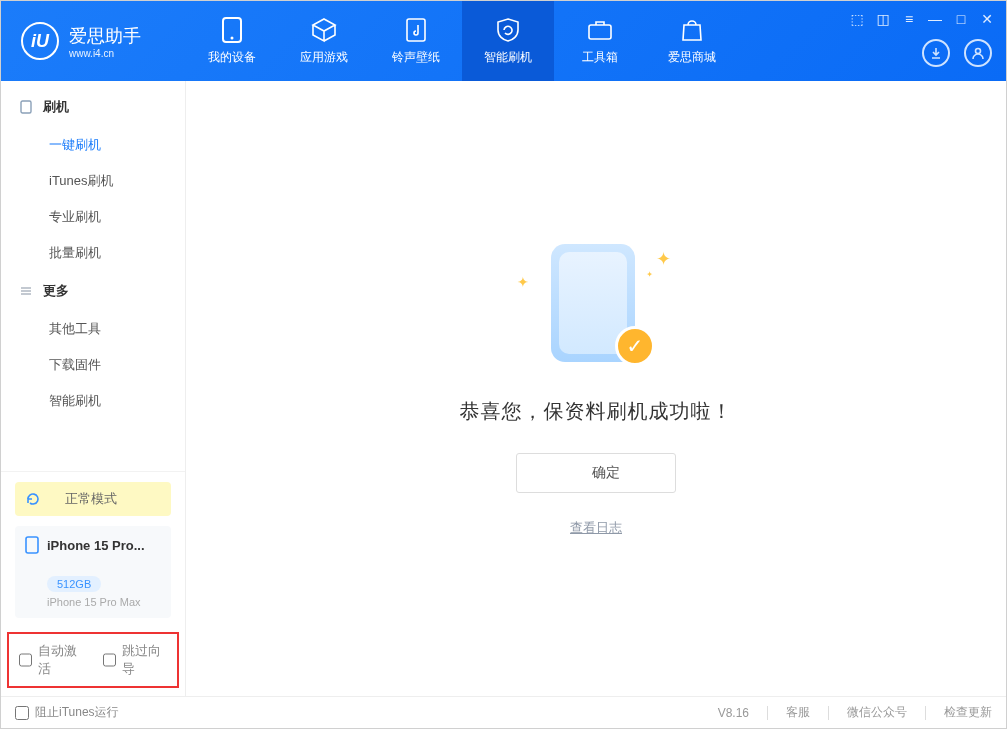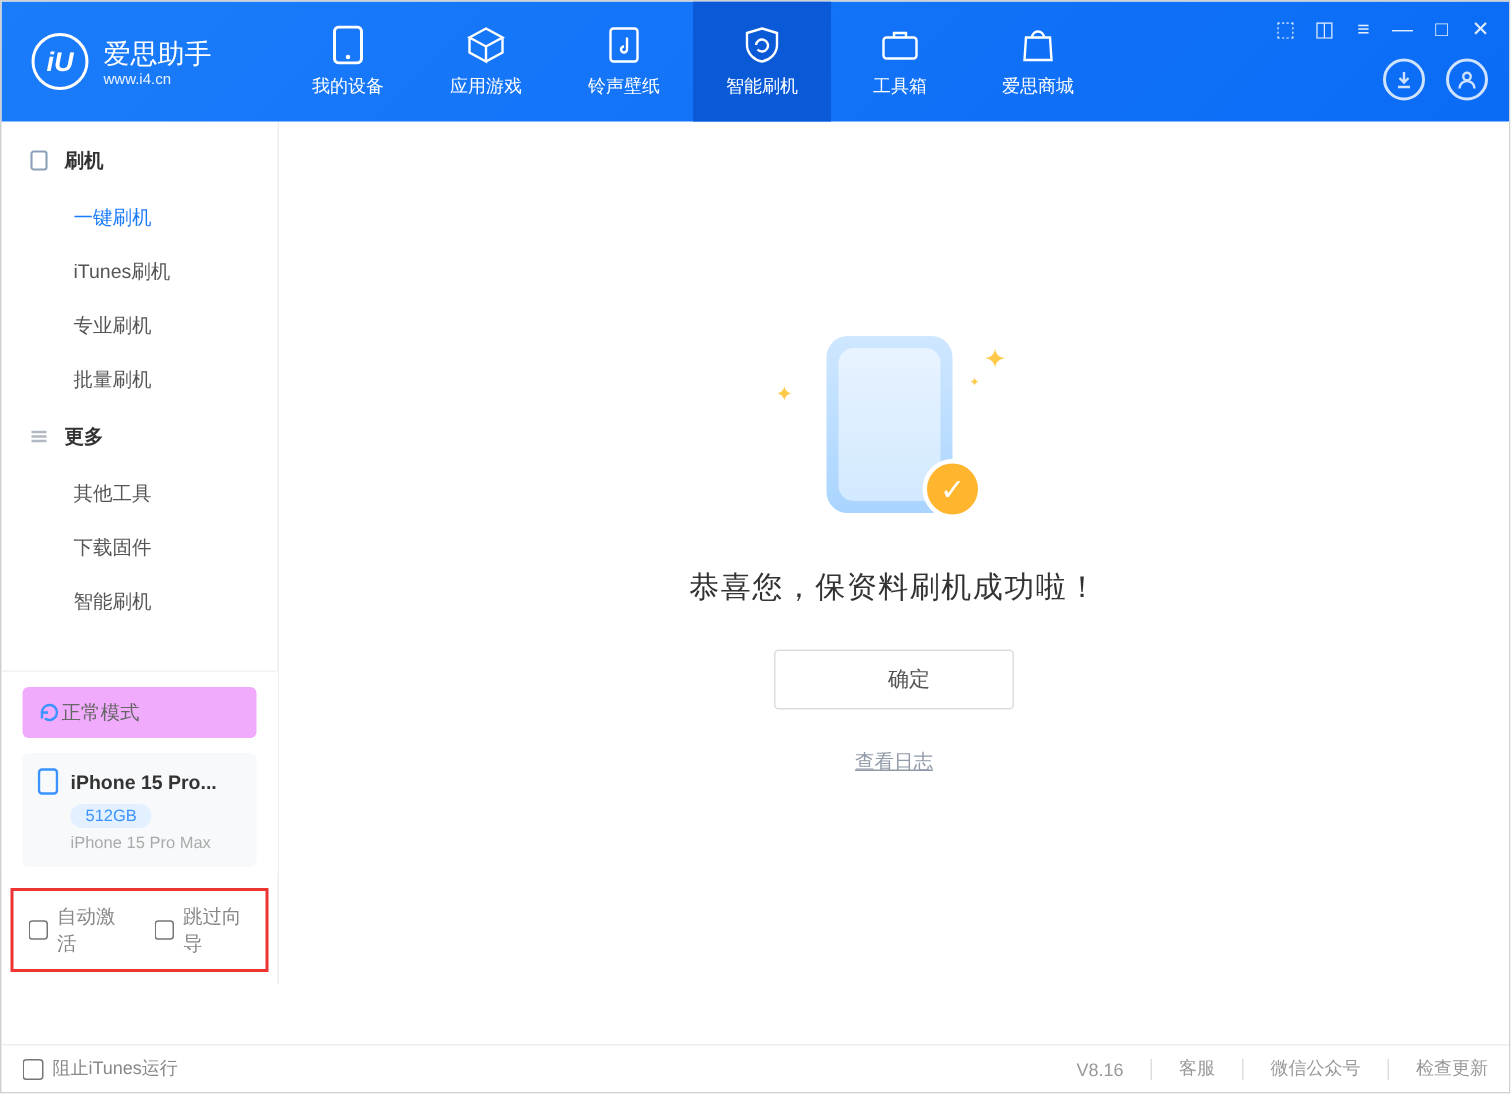--- a/index.html
+++ b/index.html
@@ -20,39 +20,39 @@
   .hdr-right { position: absolute; right: 14px; bottom: 14px; display: flex; gap: 14px; }
   .hdr-circ { width: 28px; height: 28px; border: 2px solid #cfe3ff; border-radius: 50%; display: flex; align-items: center; justify-content: center; color: #cfe3ff; cursor: pointer; }
   .body { flex: 1; display: flex; min-height: 0; }
   .sidebar { width: 185px; border-right: 1px solid #eee; display: flex; flex-direction: column; font-size: 13px; color: #333; }
   .side-scroll { flex: 1; overflow: auto; padding-top: 6px; }
   .side-head { display: flex; align-items: center; gap: 10px; height: 40px; padding: 0 18px; font-weight: 600; color: #333; }
   .side-head .hicon { width: 14px; height: 14px; display: inline-flex; align-items: center; justify-content: center; color: #999; }
   .side-item { height: 36px; padding-left: 48px; display: flex; align-items: center; cursor: pointer; color: #555; }
   .side-item.active { color: #1b7cfa; }
   .side-bottom { padding: 10px 14px 6px; border-top: 1px solid #f2f2f2; background: #fff; }
-  .mode-row { display: flex; align-items: center; gap: 0; background: #f0abfc; border-radius: 4px; padding: 8px 10px; margin-bottom: 10px; color: #666; }
+  .mode-row { display: flex; align-items: center; gap: 24px; background: #fef9c3; border-radius: 4px; padding: 8px 10px; margin-bottom: 10px; color: #666; }
   .device-card { background: #f7f9fb; border-radius: 4px; padding: 10px; }
   .dev-line1 { display: flex; align-items: center; gap: 8px; font-weight: 600; color: #333; font-size: 13px; }
-  .dev-badge { display: inline-block; background: #e3f0ff; color: #3a93ff; border-radius: 10px; font-size: 11px; padding: 2px 10px; margin-top: 6px; margin-left: 22px; }
+  .dev-badge { display: inline-block; background: #e3f0ff; color: #3a93ff; border-radius: 10px; font-size: 11px; padding: 2px 10px; margin-top: 22px; margin-left: 22px; }
   .dev-model { color: #aaa; font-size: 11px; margin-top: 4px; margin-left: 22px; }
   .red-box { border: 2px solid #e33; padding: 8px 10px; display: flex; gap: 20px; align-items: center; margin: 8px 6px 8px 6px; }
   .chk { display: flex; align-items: center; gap: 6px; color: #888; cursor: pointer; }
   .chk input { width: 14px; height: 14px; }
   .content { flex: 1; display: flex; flex-direction: column; }
   .main { flex: 1; display: flex; flex-direction: column; align-items: center; justify-content: center; }
   .illus { width: 170px; height: 130px; position: relative; margin-bottom: 28px; }
   .sparkle { position: absolute; color: #ffc94a; font-size: 14px; }
   .phone { position: absolute; left: 40px; top: 4px; width: 84px; height: 118px; border-radius: 14px; background: linear-gradient(180deg,#cfe7ff,#a9d4ff); }
   .phone::after { content: ""; position: absolute; inset: 8px; border-radius: 10px; background: linear-gradient(180deg,#e8f3ff,#d2e9ff); }
   .badge-check { position: absolute; right: 26px; bottom: 4px; width: 40px; height: 40px; border-radius: 50%; background: #ffb62e; border: 3px solid #fff; display: flex; align-items: center; justify-content: center; color: #fff; font-size: 20px; }
   .success-text { font-size: 20px; color: #333; margin-bottom: 28px; letter-spacing: 1px; text-align: center; }
   .ok-btn { width: 160px; height: 40px; border: 1px solid #ddd; background: #fff; border-radius: 3px; font-size: 14px; color: #555; cursor: pointer; margin-bottom: 26px; padding-left: 20px; }
   .view-log { color: #8f99a8; font-size: 13px; text-decoration: underline; cursor: pointer; }
-  .statusbar { height: 32px; border-top: 1px solid #eee; display: flex; align-items: center; font-size: 12px; color: #999; padding: 0 14px; margin-top: 40px; }
+  .statusbar { height: 32px; border-top: 1px solid #eee; display: flex; align-items: center; font-size: 12px; color: #999; padding: 0 14px; }
   .statusbar .left { display: flex; align-items: center; gap: 6px; }
   .statusbar .right { margin-left: auto; display: flex; align-items: center; gap: 18px; }
   .divider { width: 1px; height: 14px; background: #ddd; }
   svg { display: block; }
 </style>
 </head>
 <body>
 
 <div class="window">
   <div class="header">

